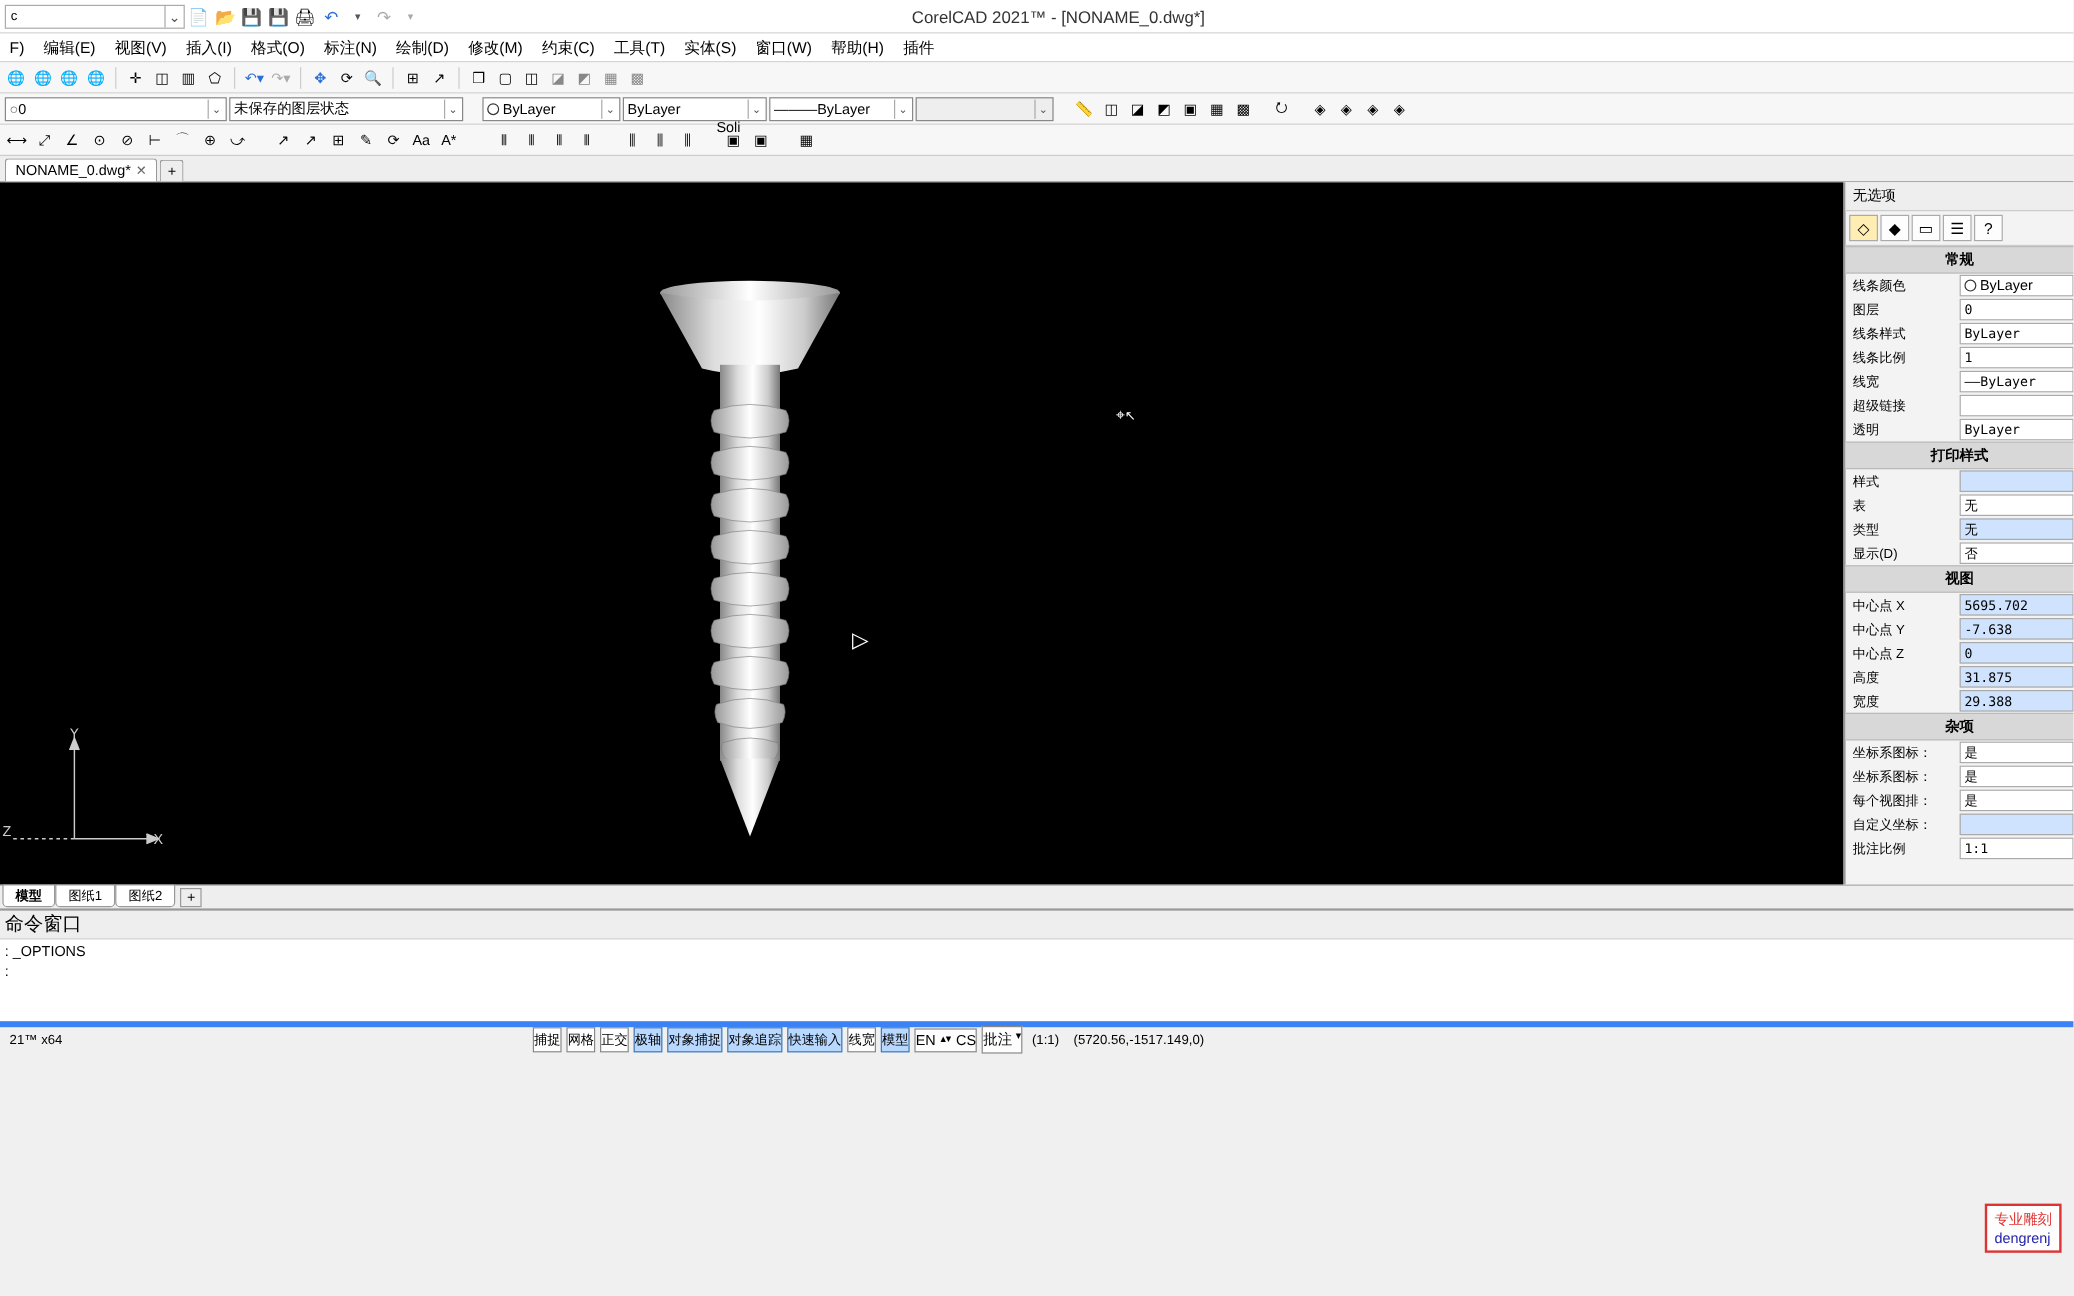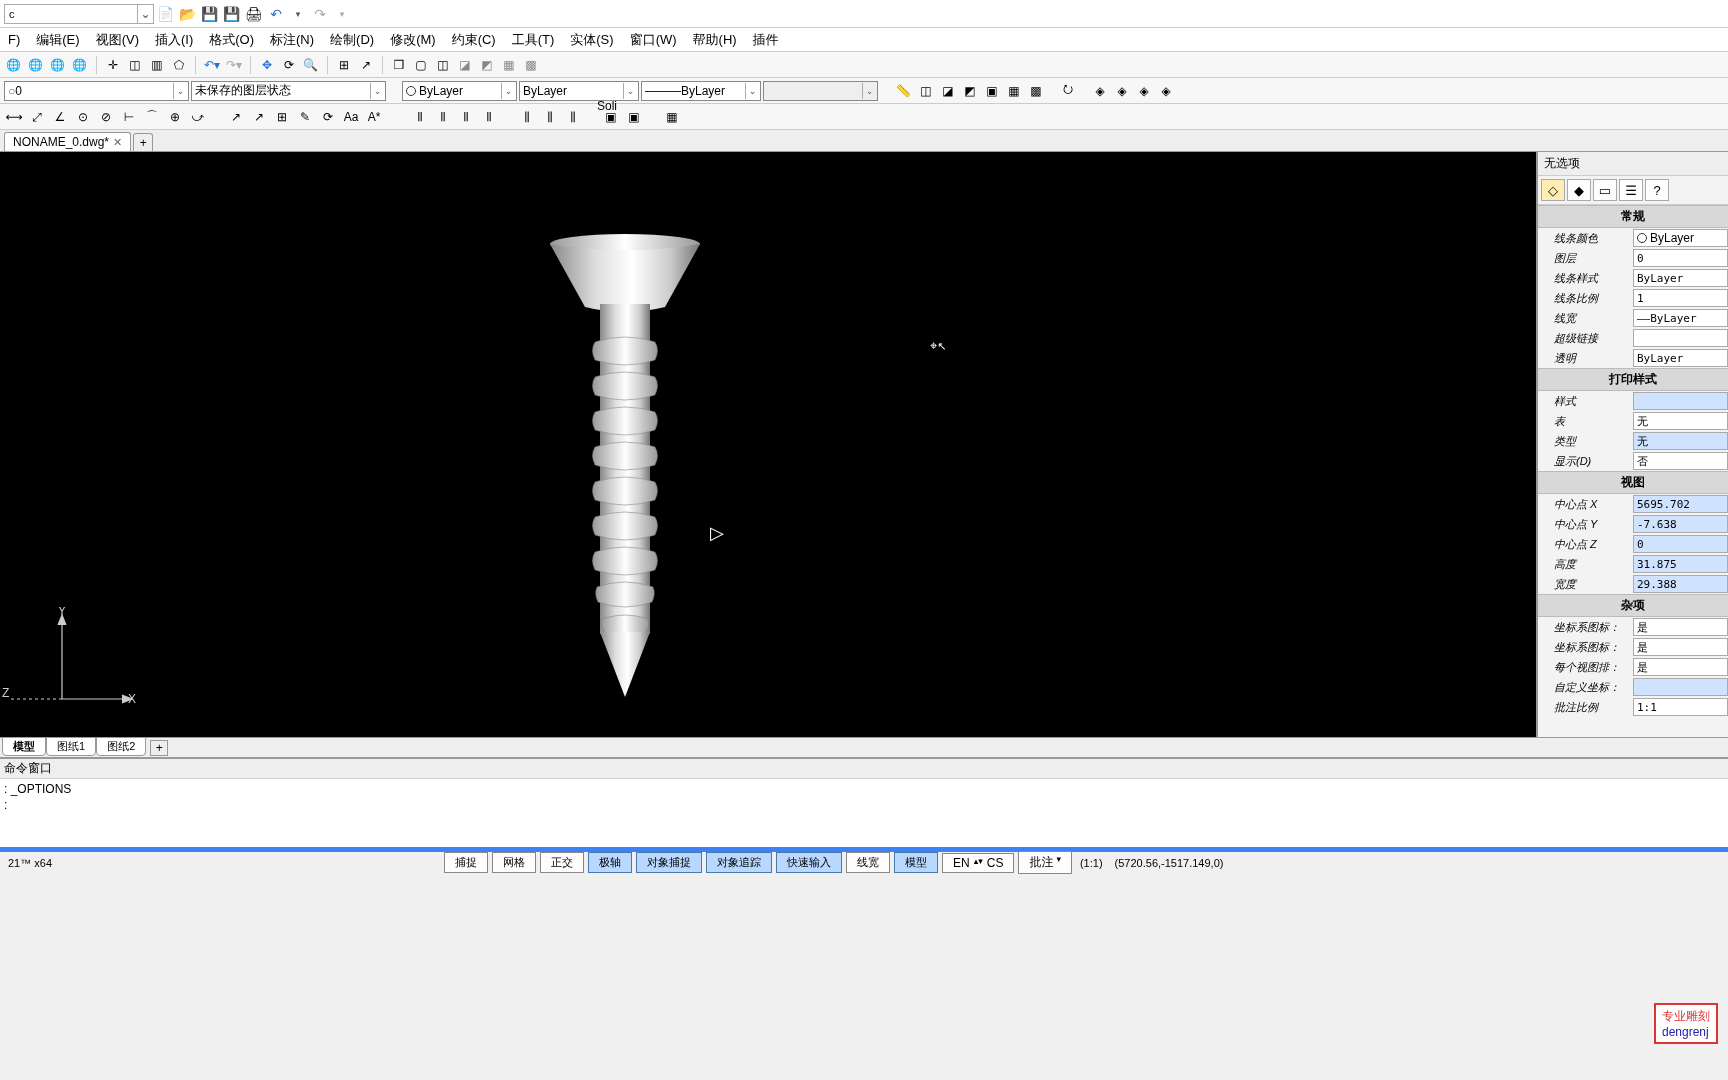--- a/index.html
+++ b/index.html
@@ -29,33 +29,33 @@
 .cursor{position:absolute;left:930px;top:186px;color:#fff;font-size:13px;}
 .playtri{position:absolute;left:710px;top:370px;color:#fff;font-size:18px;}
 .ucs{position:absolute;left:0px;bottom:20px;}
 .sidepanel{width:192px;background:#f3f3f3;border-left:2px solid #999;display:flex;flex-direction:column;}
 .sp-head{padding:3px 6px;background:#eee;border-bottom:1px solid #ccc;font-size:12px;}
 .sp-tools{padding:3px;display:flex;gap:2px;border-bottom:1px solid #ccc;}
 .sp-tools .btn{width:24px;height:22px;border:1px solid #aaa;background:#fdfdfd;display:flex;align-items:center;justify-content:center;font-size:13px;}
 .sp-tools .btn.hl{background:#ffedb3;}
 .sp-section{background:#d8d8d8;padding:2px 6px;font-weight:bold;font-size:12px;border-top:1px solid #bbb;border-bottom:1px solid #bbb;text-align:center;}
 .sp-row{display:flex;align-items:center;height:20px;}
-.sp-row .lab{width:95px;padding-left:16px;font-size:11px;font-style:italic;}
+.sp-row .lab{width:95px;padding-left:6px;font-size:11px;}
 .sp-row .val{flex:1;border:1px solid #aaa;background:#fff;padding:1px 3px;font-size:11px;font-family:monospace;height:18px;display:flex;align-items:center;}
 .sp-row .val.hl{background:#cfe3ff;}
 .layouttabs{height:20px;background:#eee;display:flex;align-items:center;padding-left:2px;border-top:1px solid #999;}
 .ltab{padding:1px 10px;border:1px solid #999;background:#fff;font-size:11px;margin-right:0;border-radius:0 0 4px 4px;position:relative;top:-1px;}
 .ltab.active{background:#fff;font-weight:bold;}
 .laddbtn{width:18px;height:16px;border:1px solid #999;display:flex;align-items:center;justify-content:center;margin-left:4px;}
 .cmdwin{border-top:2px solid #999;}
-.cmdtitle{background:#eee;padding:1px 4px;font-size:12px;border-bottom:1px solid #ccc;}
+.cmdtitle{background:#eee;padding:1px 4px;font-size:16px;border-bottom:1px solid #ccc;}
 .cmdbody{background:#fff;height:68px;padding:2px 4px;font-size:12px;overflow:hidden;}
 .cmdbody div{line-height:16px;}
 .statusbar{height:26px;background:#f0f0f0;border-top:5px solid #3b82f6;display:flex;align-items:center;padding:0 4px;gap:4px;}
-.status-btn{padding:2px 10px;border:1px solid #888;background:#fdfdfd;font-size:11px;cursor:pointer;}
+.status-btn{padding:2px 0;border:1px solid #888;background:#fdfdfd;font-size:11px;cursor:pointer;}
 .status-btn.on{background:#b8d8ff;border-color:#4a7aaa;}
 .status-txt{font-size:11px;padding:0 4px;}
 .watermark{position:absolute;right:10px;bottom:36px;border:2px solid #d33;padding:3px 6px;background:rgba(255,255,255,0.9);font-size:12px;color:#d33;}
 .watermark div:nth-child(2){color:#22a;}
 .bylswatch{width:10px;height:10px;border:1px solid #333;border-radius:50%;margin-right:3px;display:inline-block;background:#fff;}
 </style>
 </head>
 <body>
 
 <div class="titlebar">
@@ -67,20 +67,21 @@
     <div class="ibtn">📄</div>
     <div class="ibtn" style="color:#d9a030;">📂</div>
     <div class="ibtn" style="color:#2a6fd6;">💾</div>
     <div class="ibtn" style="color:#2a6fd6;">💾</div>
     <div class="ibtn">🖨</div>
     <div class="ibtn" style="color:#2a6fd6;">↶</div>
     <div class="ibtn" style="font-size:9px;color:#555;">▾</div>
     <div class="ibtn" style="color:#aaa;">↷</div>
     <div class="ibtn" style="font-size:9px;color:#aaa;">▾</div>
   </div>
+  <div class="title-center">CorelCAD 2021™ - [NONAME_0.dwg*]</div>
   <div style="width:320px;"></div>
 </div>
 
 <div class="menubar">
   <div class="mi">F)</div>
   <div class="mi">编辑(E)</div>
   <div class="mi">视图(V)</div>
   <div class="mi">插入(I)</div>
   <div class="mi">格式(O)</div>
   <div class="mi">标注(N)</div>

